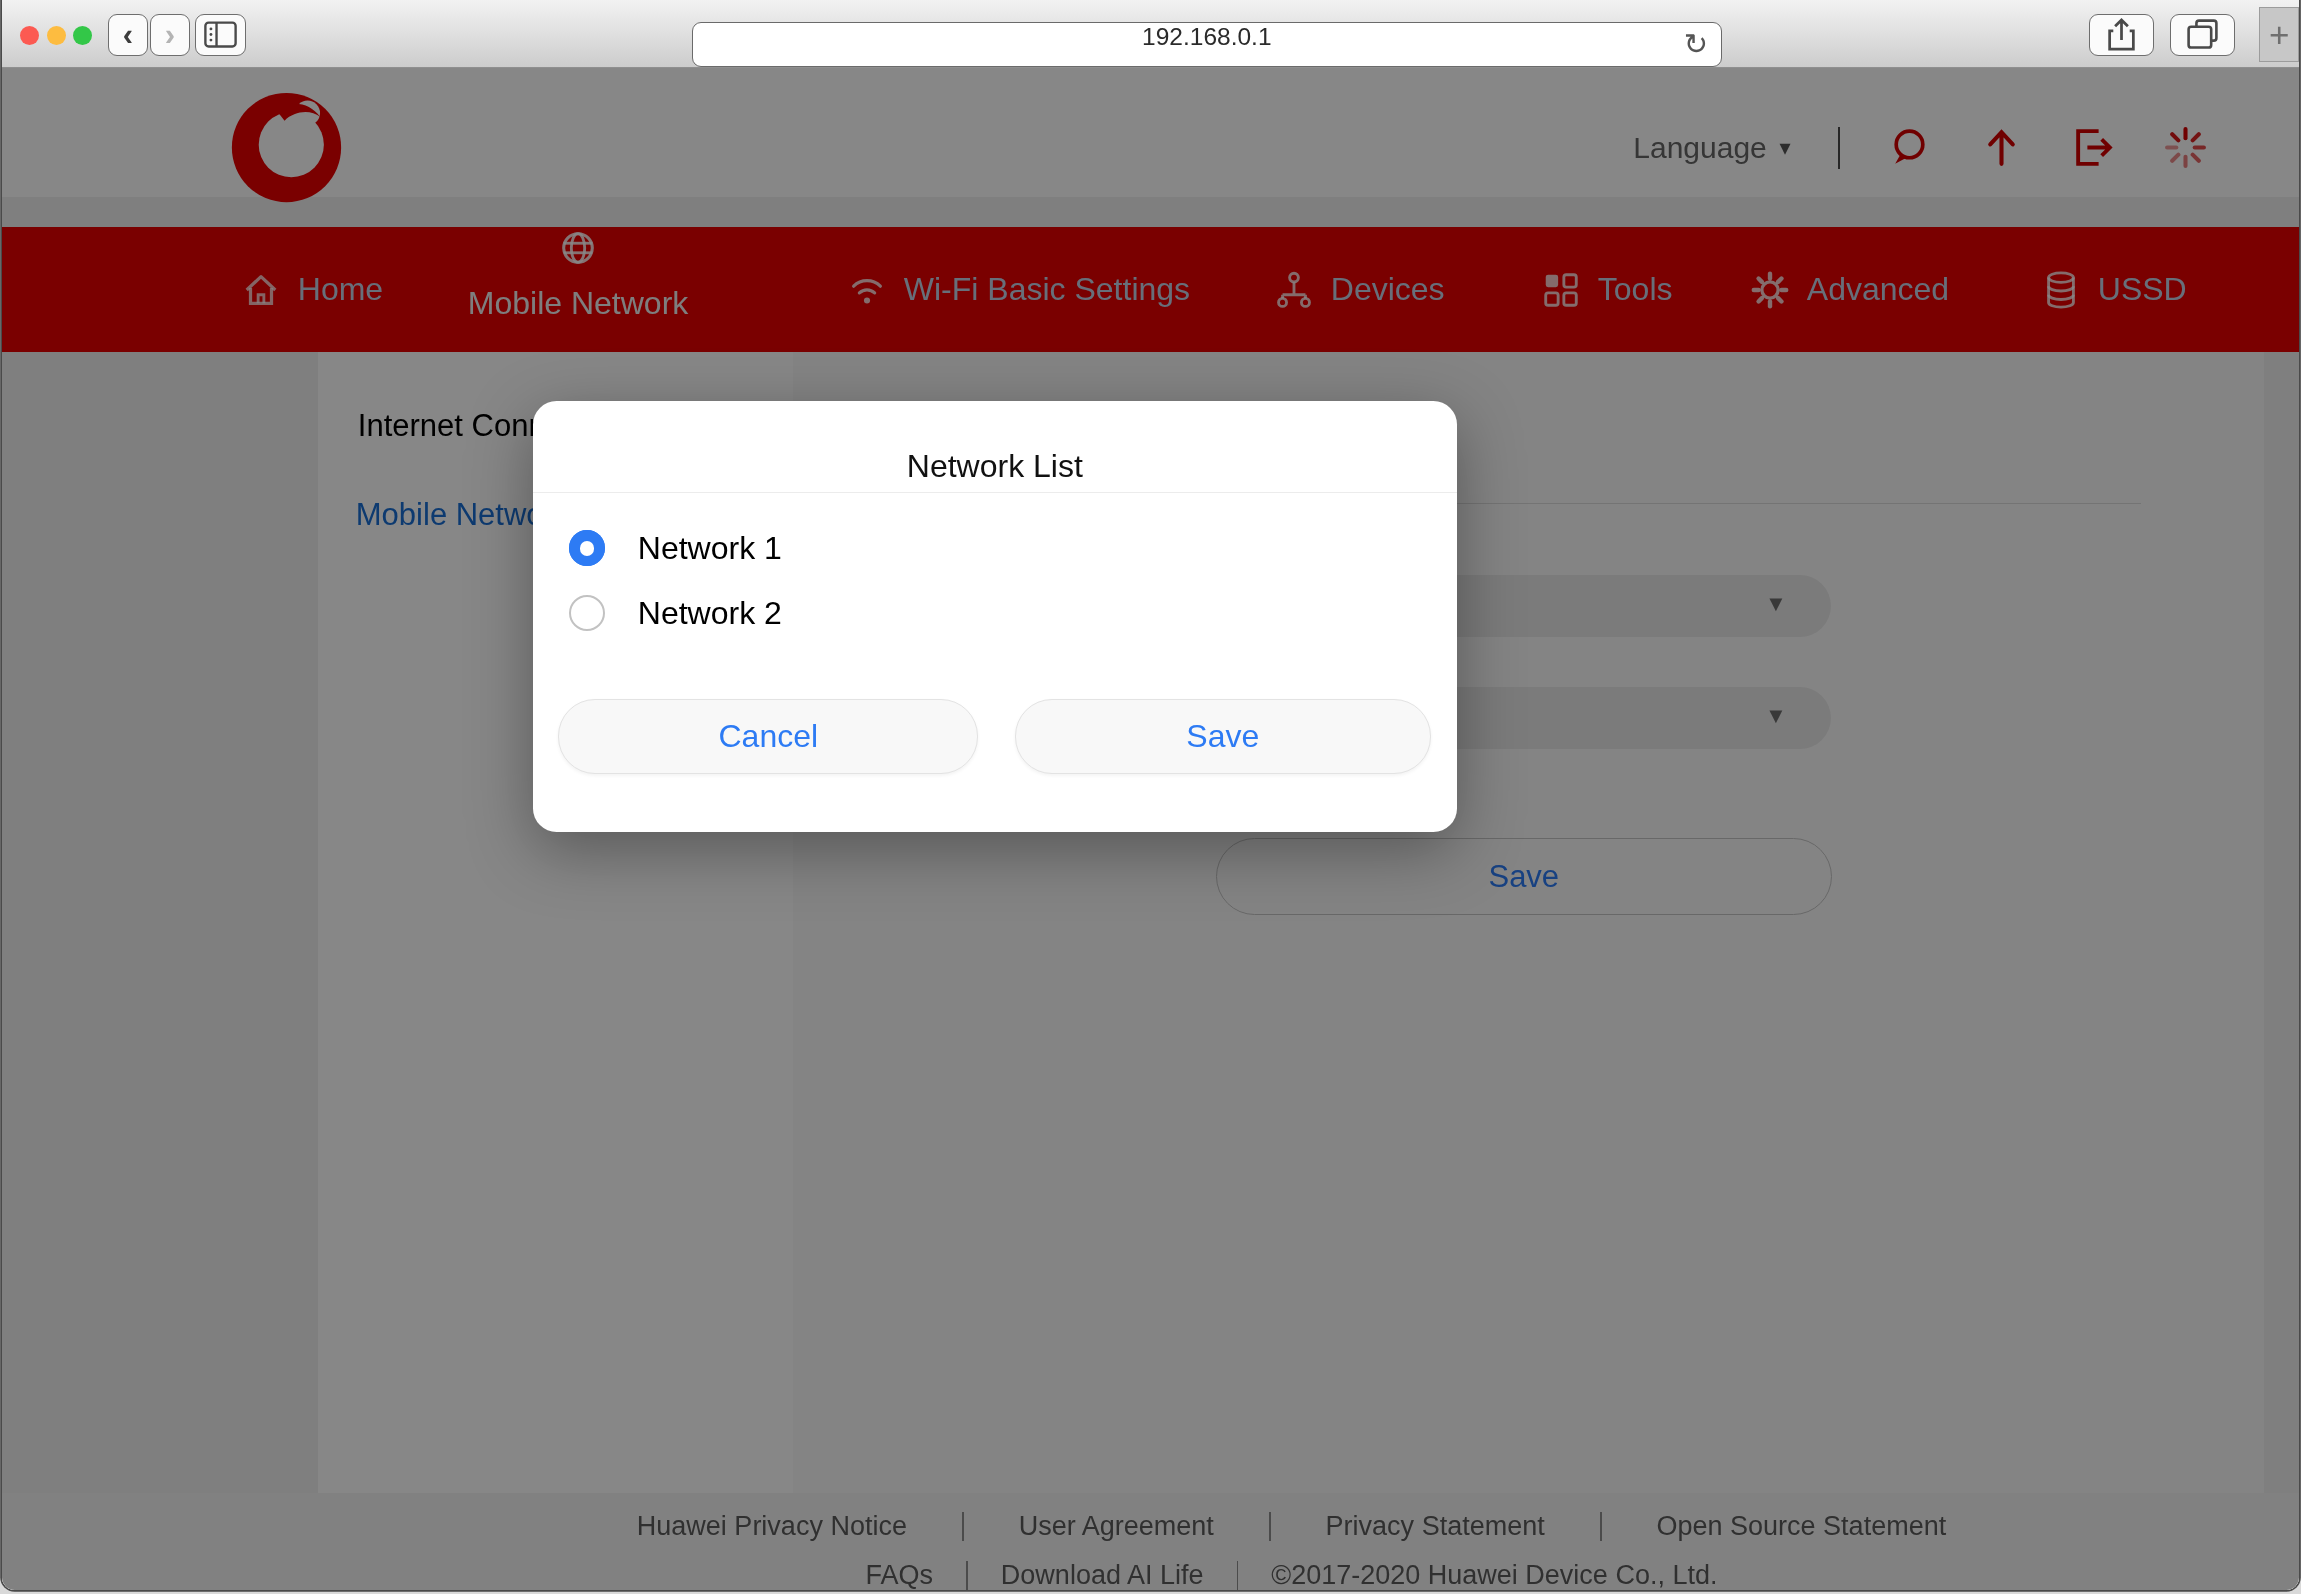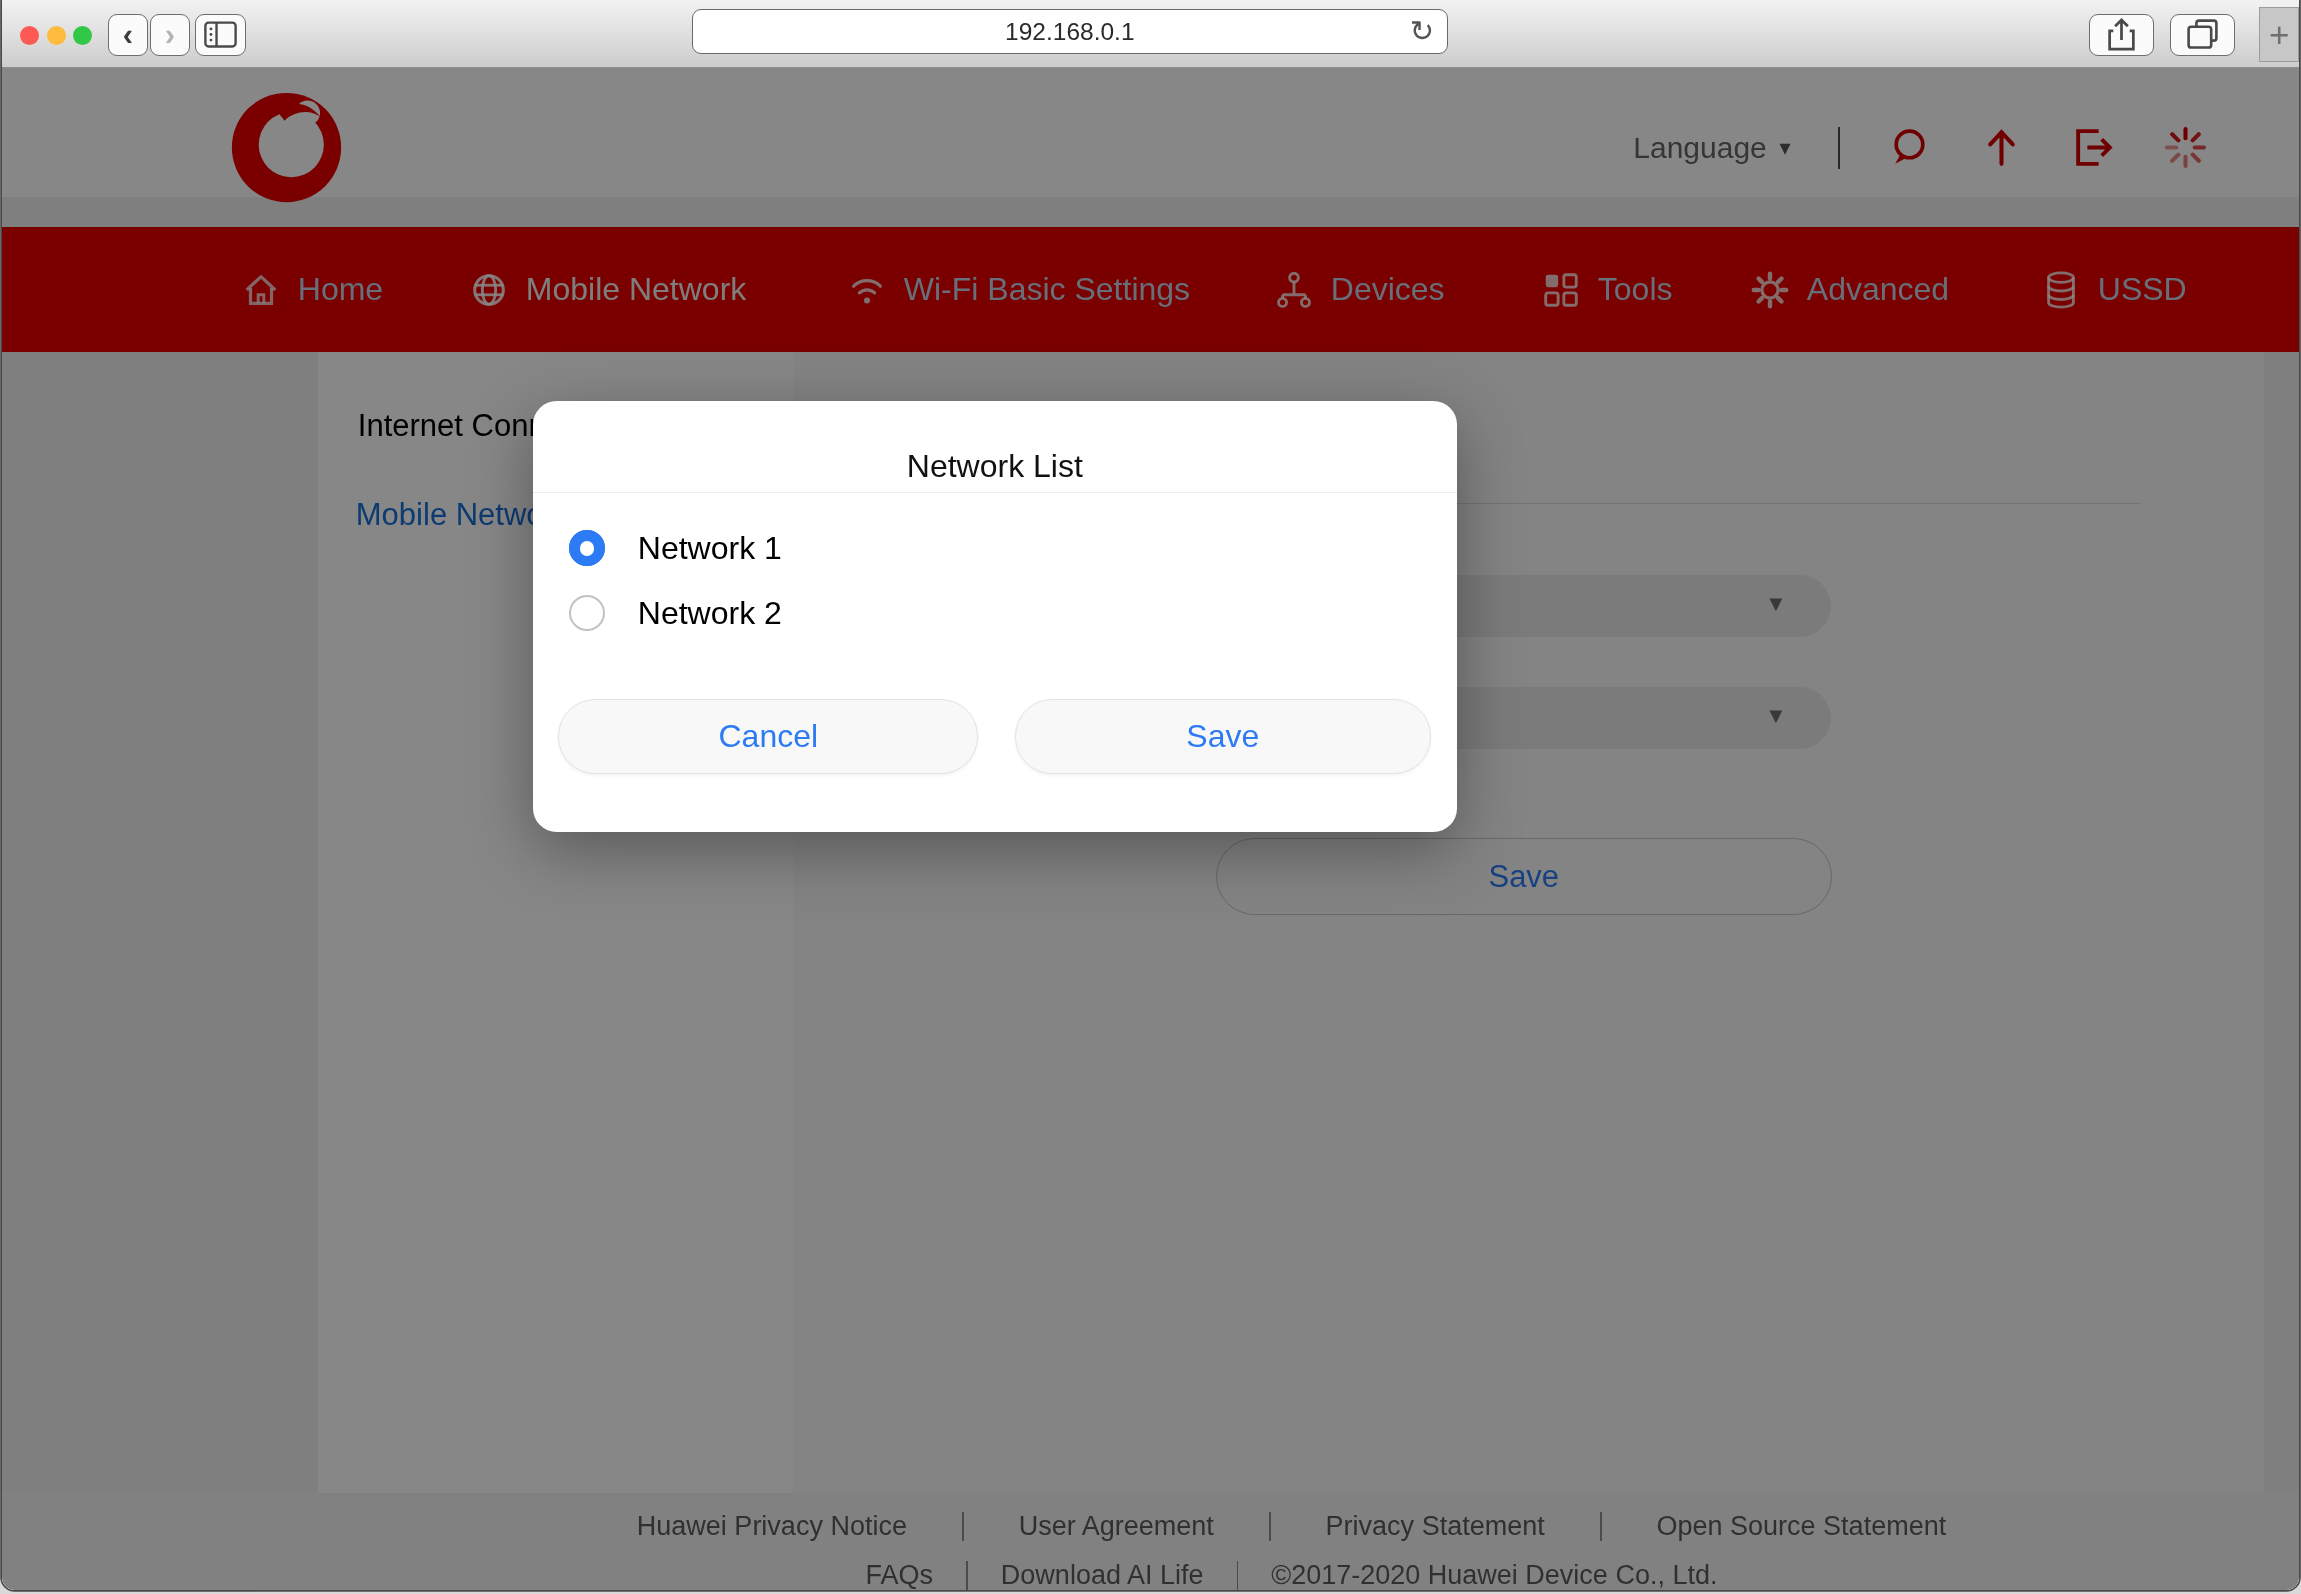--- a/index.html
+++ b/index.html
@@ -13,22 +13,22 @@
   .chrome{position:absolute;left:0;top:0;right:0;height:68px;
     background:linear-gradient(#f2f2f2,#dadada 65%,#cccccc);border-bottom:0.9px solid #8f8f8f;z-index:30;}
   .tl{position:absolute;top:25.5px;width:19px;height:19px;border-radius:50%;}
   .tl.close{left:18px;background:#fc5a52;}
   .tl.min{left:45px;background:#fdbc40;}
   .tl.max{left:71px;background:#33c748;}
   .cbtn{position:absolute;top:13.6px;height:42px;background:#fbfbfb;border:1.8px solid #6e6e6e;
     border-radius:9px;display:flex;align-items:center;justify-content:center;}
   .cbtn .gl{font-size:31px;font-weight:bold;color:#3d3d3d;line-height:1;}
   .cbtn.disabled .gl{color:#b4b4b4;}
-  .url{position:absolute;left:690px;top:9px;width:756px;height:45px;background:#fff;
-    border:1.8px solid #6a6a6a;border-radius:9px;display:flex;align-items:center;justify-content:center;}
+  .url{position:absolute;left:690px;top:22px;width:1030px;height:45px;background:#fff;
+    border:1.8px solid #6a6a6a;border-radius:9px;display:flex;align-items:flex-start;justify-content:center;}
   .url .addr{font-size:24.5px;color:#2b2b2b;}
   .url .reload{position:absolute;right:12.7px;top:3.6px;font-size:29px;color:#555;}
   .newtab{position:absolute;right:0;top:7.3px;width:40px;height:55px;background:#c7c7c7;
     border:0.9px solid #9c9c9c;display:flex;align-items:center;justify-content:center;
     font-size:35px;color:#6f6f6f;}
 
   
   .page{position:absolute;left:0;top:68px;right:0;bottom:0;background:#f0f0f0;}
   .dim{position:absolute;inset:0;background:rgba(0,0,0,0.47);z-index:5;}
 
@@ -202,21 +202,21 @@
       <div class="nav-item" style="left:238px;">
         <span class="nicon">
           <svg width="42" height="42" viewBox="0 0 44 44">
             <path d="M7 22 L22 8 L37 22" fill="none" stroke="rgba(255,255,255,0.75)" stroke-width="3.4" stroke-linejoin="round"></path>
             <path d="M11 20 V36 H33 V20" fill="none" stroke="rgba(255,255,255,0.75)" stroke-width="3.4"></path>
             <path d="M19 36 V27 H25 V36" fill="none" stroke="rgba(255,255,255,0.75)" stroke-width="3"></path>
           </svg>
         </span>
         <span class="lbl">Home</span>
       </div>
-      <div class="nav-item active" style="left:466px;">
+      <div class="nav-item active" style="left:466px;flex-direction:column;">
         <span class="nicon">
           <svg width="42" height="42" viewBox="0 0 44 44">
             <circle cx="22" cy="22" r="15" fill="none" stroke="rgba(255,255,255,0.85)" stroke-width="3.2"></circle>
             <ellipse cx="22" cy="22" rx="7" ry="15" fill="none" stroke="rgba(255,255,255,0.85)" stroke-width="3"></ellipse>
             <line x1="7" y1="17" x2="37" y2="17" stroke="rgba(255,255,255,0.85)" stroke-width="3"></line>
             <line x1="7" y1="27" x2="37" y2="27" stroke="rgba(255,255,255,0.85)" stroke-width="3"></line>
           </svg>
         </span>
         <span class="lbl">Mobile Network</span>
       </div>

